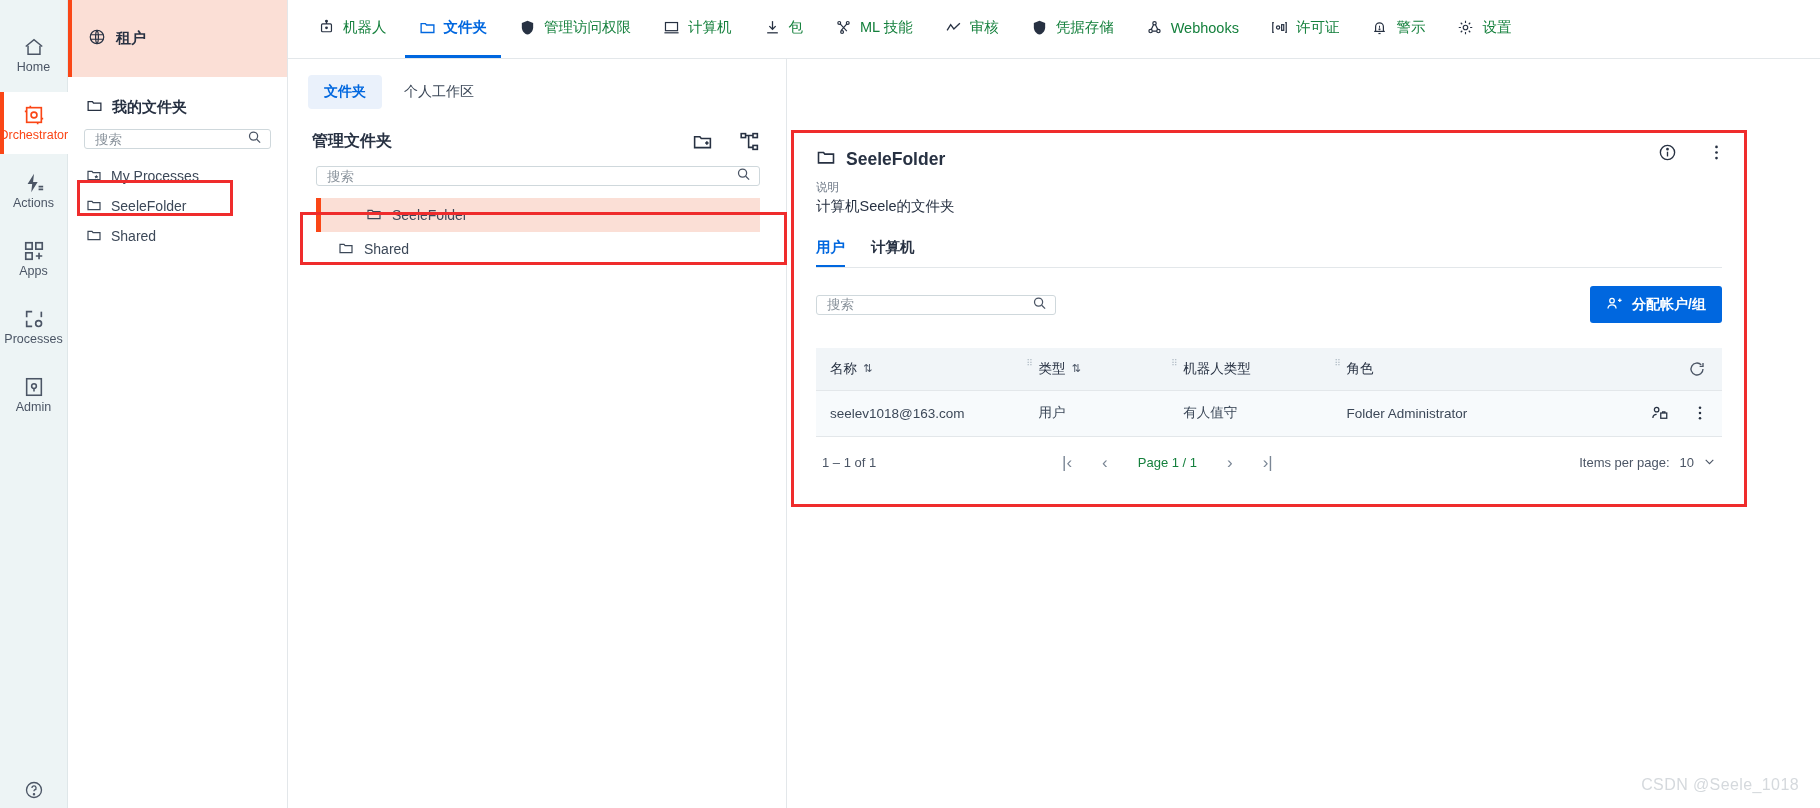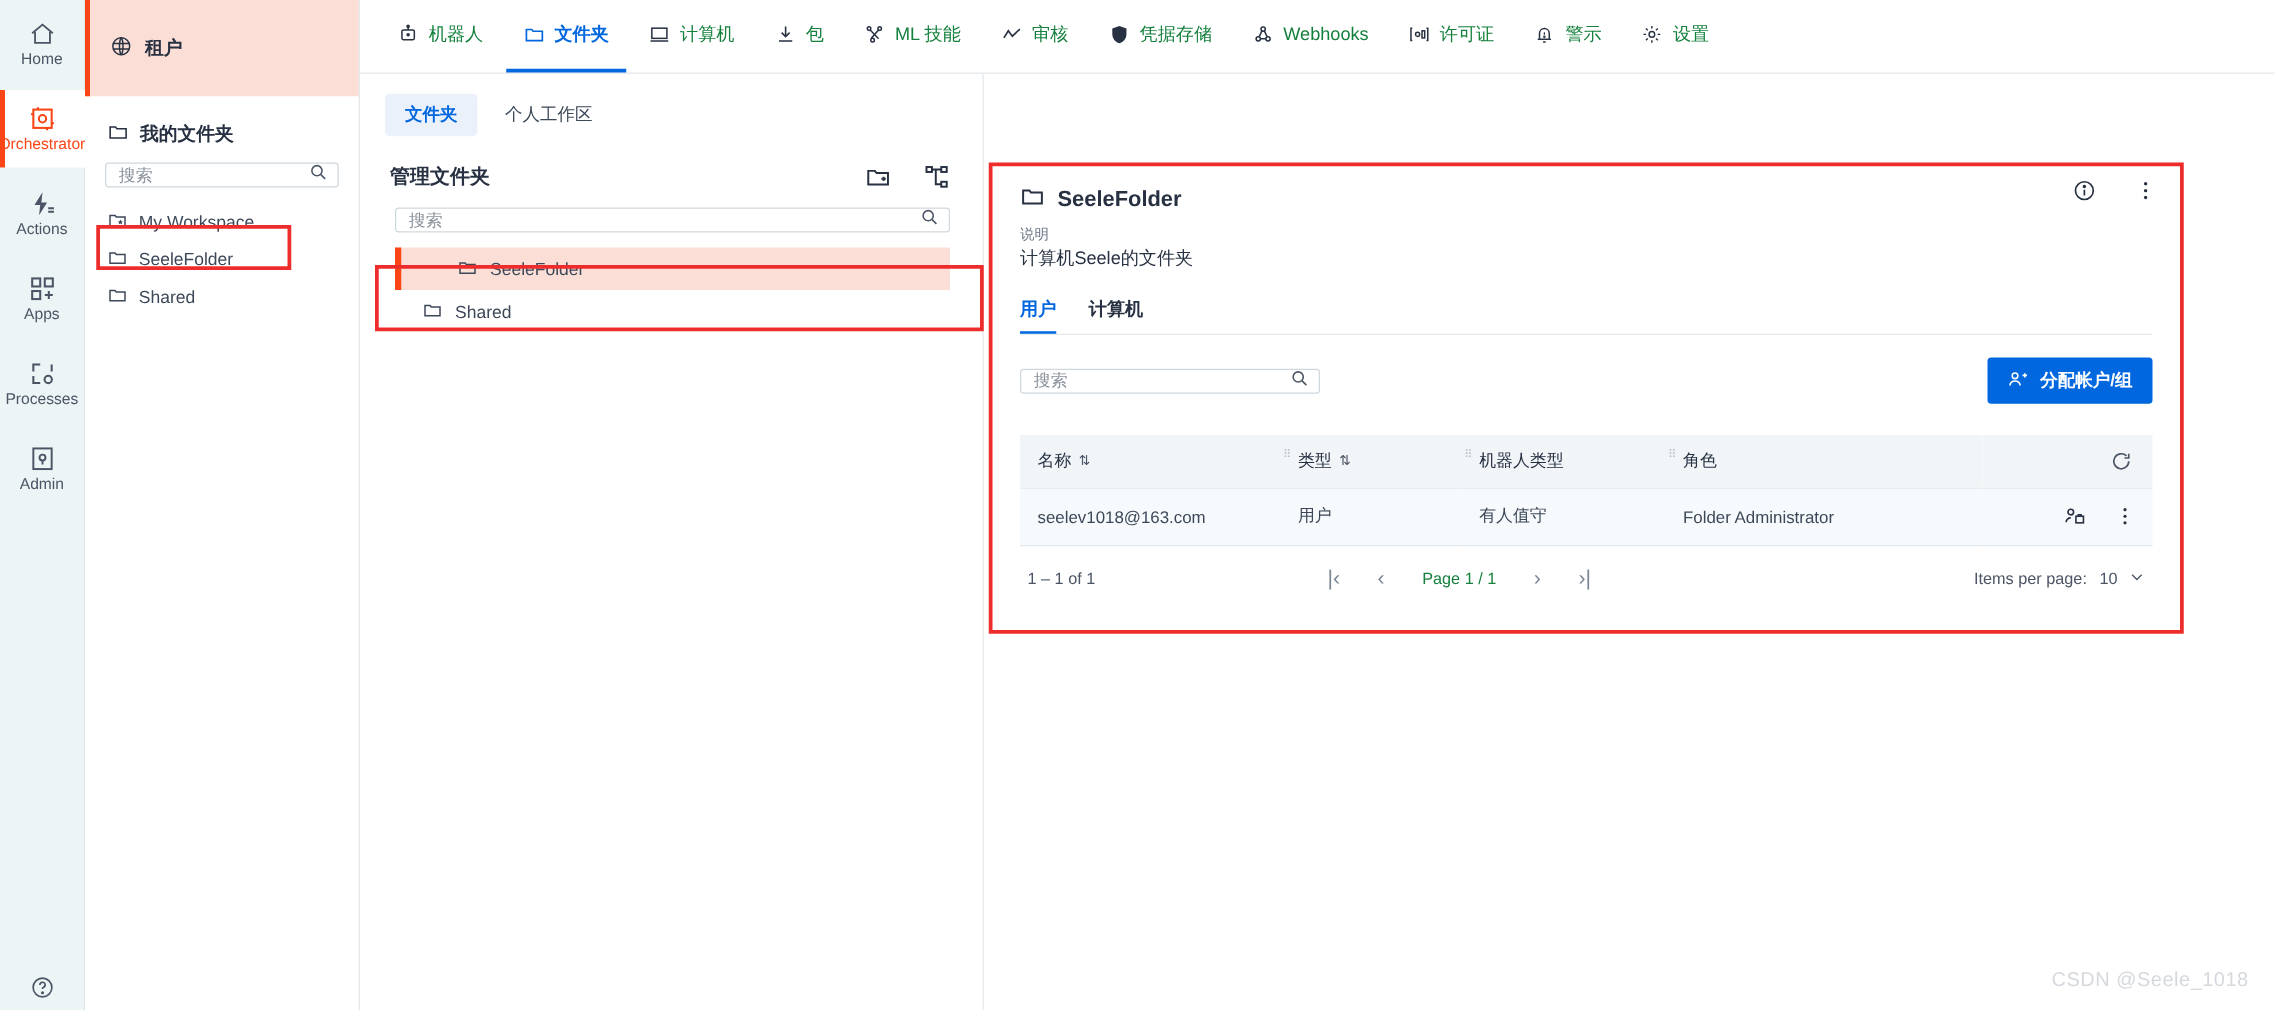--- a/index.html
+++ b/index.html
@@ -12,21 +12,21 @@
     overflow: hidden;
     position: relative;
   }
 
   
   #rail {
     position: absolute; left: 0; top: 0; width: 68px; height: 808px;
     background: #edf4f5;
     border-right: 1px solid #dfe7e9;
     display: flex; flex-direction: column; align-items: center;
-    padding-top: 4px;
+    padding-top: 24px;
   }
   .rail-item {
     width: 68px; height: 62px;
     display: flex; flex-direction: column; align-items: center; justify-content: center;
     gap: 3px; color: #4b5565; position: relative; cursor: pointer;
     margin-bottom: 6px;
   }
   .rail-item .rail-label { font-size: 12.5px; line-height: 1; white-space: nowrap; }
   .rail-item.active { color: #fa4616; background: #fff; }
   .rail-item.active::before {
@@ -293,21 +293,21 @@
   </div>
 
   <div class="tree-list">
     <div class="tree-row">
       <span>
         <svg width="16" height="16" viewBox="0 0 24 24" fill="none" stroke="#3c4858" stroke-width="1.8">
           <path d="M3 6.5h6l1.6 2H21v10.5H3z"></path>
             <path d="M15.5 11.5l1 2 2 .2-1.4 1.4.4 2-2-1-2 1 .4-2-1.4-1.4 2-.2z" fill="#3c4858" stroke="none"></path>
         </svg>
       </span>
-      <span>My Workspace</span>
+      <span>My Processes</span>
     </div>
 
     <div class="tree-row">
       <span>
         <svg width="16" height="16" viewBox="0 0 24 24" fill="none" stroke="#3c4858" stroke-width="1.8">
           <path d="M3 6.5h6l1.6 2H21v10.5H3z"></path>
         </svg>
       </span>
       <span>SeeleFolder</span>
     </div>
@@ -341,20 +341,28 @@
 
   <div class="nav-tab active">
     <span>
       <svg width="17" height="17" viewBox="0 0 24 24" fill="none" stroke="#0067df" stroke-width="1.9">
         <path d="M3 6.5h6l1.6 2H21v10.5H3z"></path>
       </svg>
     </span>
     <span>文件夹</span>
   </div>
 
+  <div class="nav-tab">
+    <span>
+      <svg width="17" height="17" viewBox="0 0 24 24" fill="#273142">
+        <path d="M12 2.5l8 3v6c0 5-3.4 9.2-8 10.5C7.4 20.7 4 16.5 4 11.5v-6z"></path>
+      </svg>
+    </span>
+    <span>管理访问权限</span>
+  </div>
 
   <div class="nav-tab">
     <span>
       <svg width="17" height="17" viewBox="0 0 24 24" fill="none" stroke="#273142" stroke-width="1.7">
         <rect x="3.5" y="5" width="17" height="11.5"></rect>
           <path d="M2 19.5h20"></path>
       </svg>
     </span>
     <span>计算机</span>
   </div>

